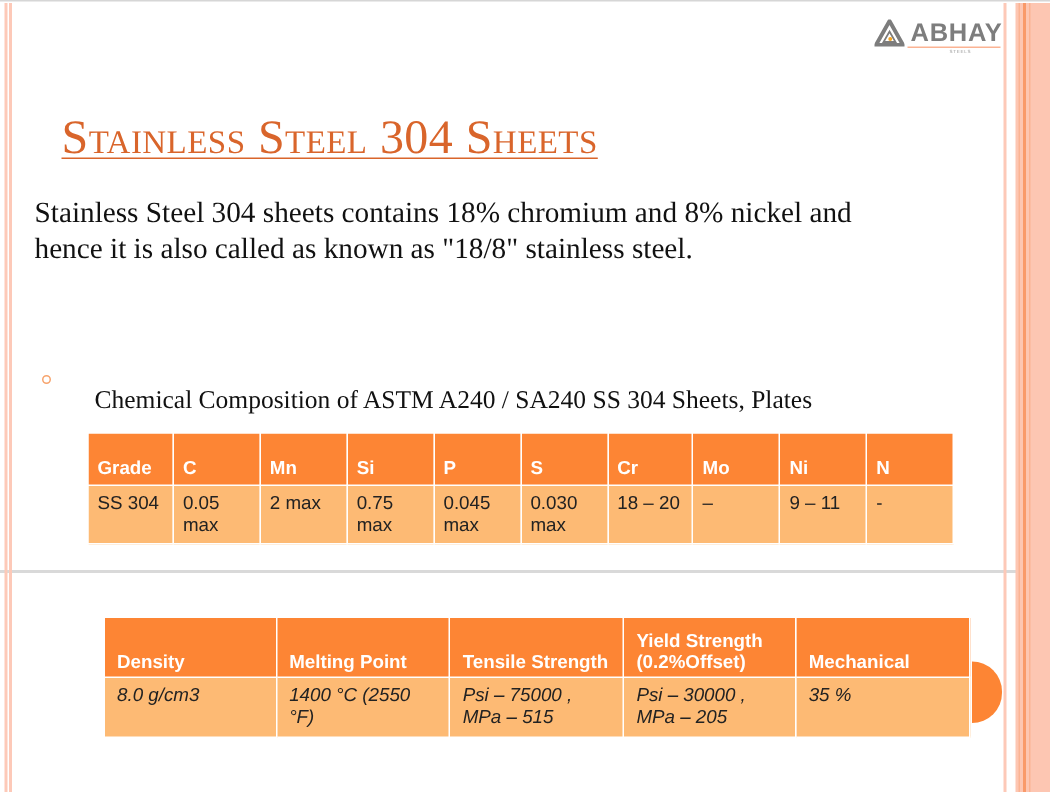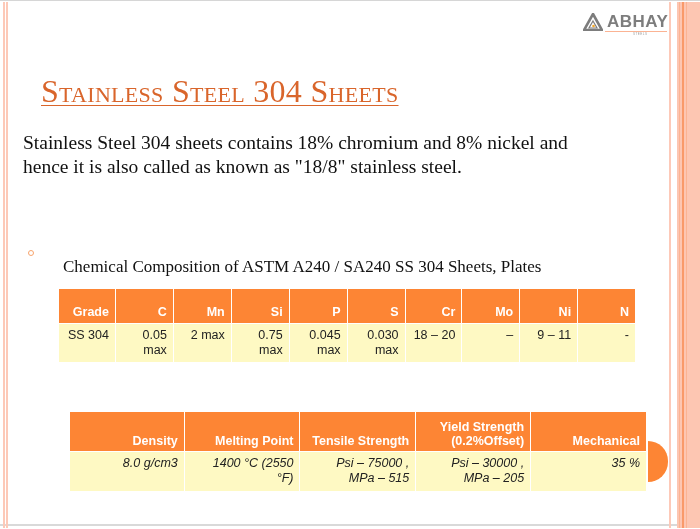--- a/index.html
+++ b/index.html
@@ -1,19 +1,19 @@
 <!DOCTYPE html>
 <html><head>
   <meta charset="utf-8">
   <style>
     * { margin: 0; padding: 0; box-sizing: border-box; }
     html, body { width: 700px; height: 529px; overflow: hidden; background: #ffffff; }
     body { position: relative; font-family: "Liberation Serif", serif; color: #111; }
 
-    .slide { position: absolute; left: 0; top: 0; width: 700px; height: 526px; background: #fff;
+    .slide { position: absolute; left: 0; top: 0; width: 700px; height: 382px; background: #fff;
              border-top: 1px solid #d6d6d6; border-bottom: 2px solid #d9d9d9; }
 
     
     .left-line-a { position: absolute; left: 3px; top: 1px; width: 2px; height: 526px; background: #fdc9b8; }
     .left-line-b { position: absolute; left: 6px; top: 1px; width: 2px; height: 526px; background: #fdc9b8; }
 
     
     .right-line-thin { position: absolute; left: 669px; top: 1px; width: 2px; height: 526px; background: #fdc9b8; }
     .right-band { position: absolute; left: 677px; top: 1px; width: 23px; height: 526px; background: #fdc6b2; }
     .right-band-stripe1 { position: absolute; left: 679px; top: 1px; width: 1px; height: 526px; background: #fbb393; }
@@ -40,23 +40,23 @@
 
     
     .bullet { position: absolute; left: 24px; font-family: "Liberation Serif", serif; font-size: 17px; line-height: 20px; color: #111; }
     .bullet .dot { position: absolute; left: 4px; top: 9px; width: 6px; height: 6px; border: 1.5px solid #f7a46d; border-radius: 50%; }
     .bullet .text { position: absolute; left: 39px; top: 16px; width: 520px; white-space: normal; }
     .bullet1 { top: 240px; width: 600px; height: 44px; }
     .bullet2 { top: 369px; width: 600px; height: 44px; }
 
     
     table { position: absolute; border-collapse: collapse; font-family: "Liberation Sans", sans-serif; font-size: 12.5px; }
-    th, td { border: 1px solid #ffffff; text-align: right; vertical-align: top; padding: 3px 6px; }
+    th, td { border: 1px solid #ffffff; text-align: left; vertical-align: top; padding: 3px 6px; }
     th { background: #fd8534; color: #fff; font-weight: bold; vertical-align: bottom; line-height: 14px; }
-    td { background: #fef9c3; color: #222; line-height: 15px; margin-left: 34px; }
+    td { background: #fdba74; color: #222; line-height: 15px; margin-left: 34px; }
 
     .table-chem { left: 58px; top: 287px; width: 578px; }
     .table-chem th { height: 35px; padding-bottom: 4px; }
     .table-chem td { height: 39px; padding-top: 4px; }
 
     .table-mech { left: 69px; top: 410px; width: 578px; }
     .table-mech th { height: 40px; padding-bottom: 3px; padding-left: 8px; }
     .table-mech td { height: 40px; padding-top: 4px; padding-left: 8px; font-style: italic; }
 
     .semicircle { position: absolute; left: 648px; top: 440px; width: 20px; height: 41px; background: #fd8534;

